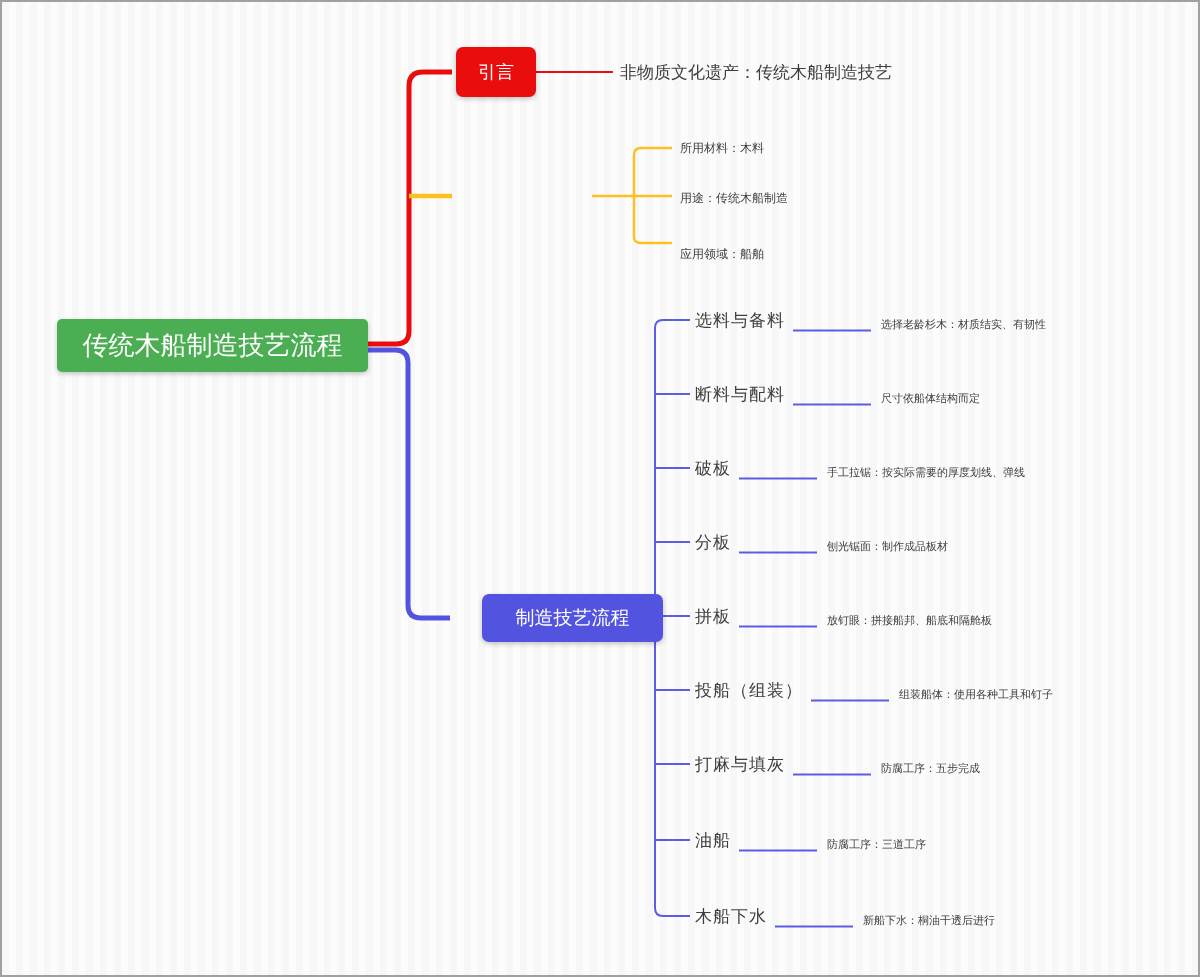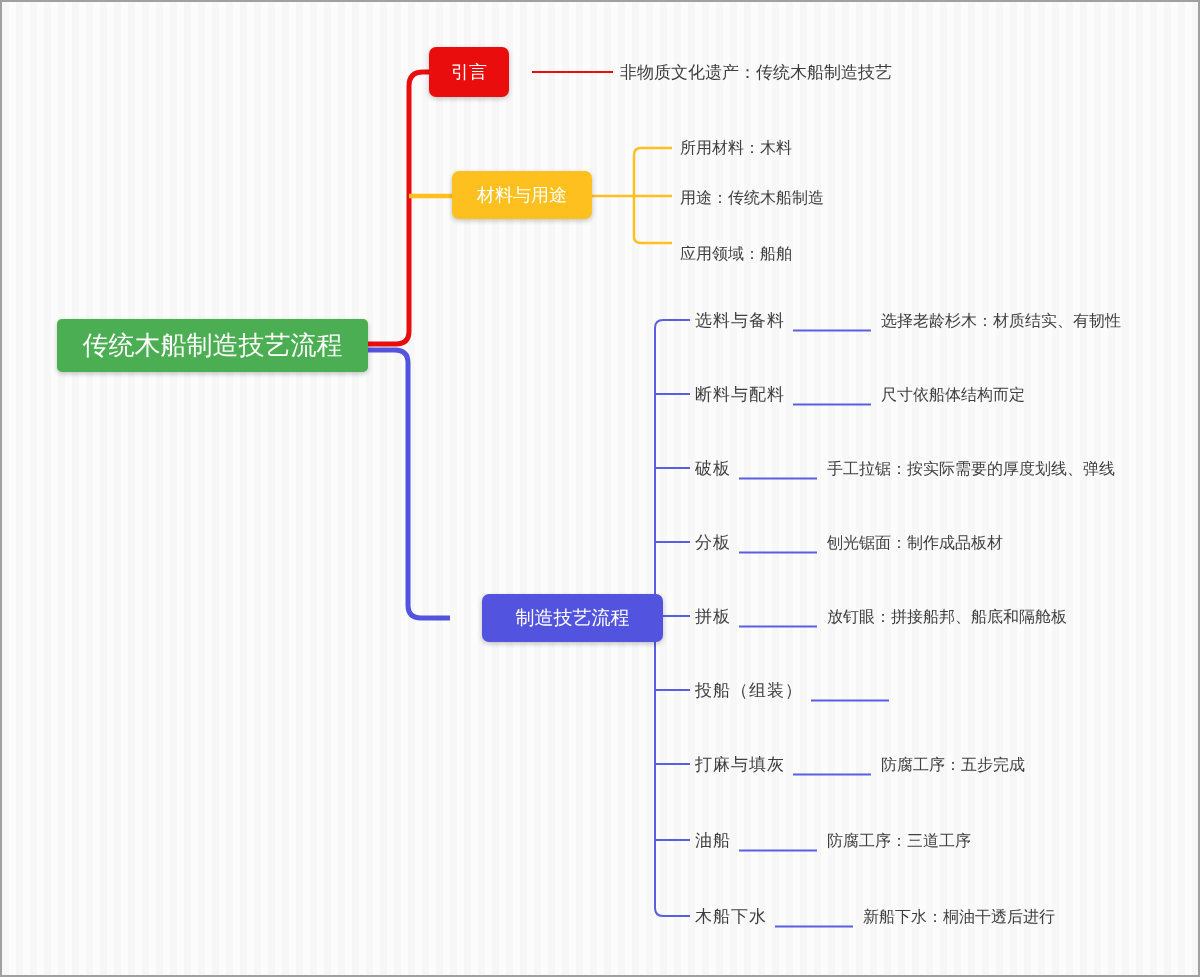--- a/index.html
+++ b/index.html
@@ -19,46 +19,46 @@
     position:absolute;
     display:flex;align-items:center;justify-content:center;
     color:#ffffff;
     border-radius:7px;
     box-shadow:0 2px 5px rgba(0,0,0,0.22);
     cursor:default;
     box-sizing:border-box;
     white-space:nowrap;
   }
   .node-root{left:55px;top:317px;width:311px;height:53px;font-size:26px;background:#4cae52;border-radius:5px;}
-  .node-intro{left:427px;top:45px;width:80px;height:50px;font-size:18px;background:#e90d0d;}
+  .node-intro{left:454px;top:45px;width:80px;height:50px;font-size:18px;background:#e90d0d;}
   .node-materials{left:450px;top:169px;width:140px;height:48px;font-size:18px;background:#fdc01e;}
   .node-process{left:448px;top:592px;width:181px;height:48px;font-size:19px;background:#5254df;margin-left:32px;}
 
   .leaf-text{
     position:absolute;
     transform:translateY(-50%);
     color:#3e3e3e;
     white-space:nowrap;
   }
   .intro-leaf{left:618px;top:70px;font-size:17px;}
-  .mat-leaf{left:678px;font-size:16px;}
+  .mat-leaf{left:678px;font-size:12px;}
 
   .step-row{
     position:absolute;
     left:686px;
     transform:translateY(-50%);
     display:flex;align-items:flex-end;
     white-space:nowrap;
   }
   .step-label{
     color:#3e3e3e;font-size:17px;letter-spacing:1px;
     margin:0 8px 0 7px;
   }
   .step-line{width:78px;height:2px;background:#5a5ee2;flex:0 0 auto;}
-  .step-detail{color:#3e3e3e;font-size:16px;margin-left:10px;}
+  .step-detail{color:#3e3e3e;font-size:11px;margin-left:10px;}
 </style>
 </head>
 <body>
 
 <div class="canvas">
 
   <svg class="wires" width="1200" height="977" viewBox="0 0 1200 977" aria-hidden="true">
 
     <path d="M 366 342 H 394 Q 407 342 407 329 V 84 Q 407 70 421 70 H 450" fill="none" stroke="#e90d0d" stroke-width="5"></path>
 
@@ -74,21 +74,20 @@
     <path d="M 610 616 H 653" fill="none" stroke="#5a5ee2" stroke-width="2"></path>
     <path d="M 688 318 H 661 Q 653 318 653 326 V 906 Q 653 914 661 914 H 688" fill="none" stroke="#5a5ee2" stroke-width="2"></path>
     <path d="M 653 392 H 688 M 653 466 H 688 M 653 540 H 688 M 653 614 H 688 M 653 688 H 688 M 653 762 H 688 M 653 838 H 688" fill="none" stroke="#5a5ee2" stroke-width="2"></path>
   </svg>
 
   <div class="node node-root">传统木船制造技艺流程</div>
 
   <div class="node node-intro">引言</div>
   <div class="leaf-text intro-leaf">非物质文化遗产：传统木船制造技艺</div>
 
-  <div class="node node-materials">材料与用途</div>
   <div class="leaf-text mat-leaf" style="top:146px">所用材料：木料</div>
   <div class="leaf-text mat-leaf" style="top:196px">用途：传统木船制造</div>
   <div class="leaf-text mat-leaf" style="top:252px">应用领域：船舶</div>
 
   <div class="node node-process">制造技艺流程</div>
 
   <div class="step-row" style="top:318px">
     <span class="step-label">选料与备料</span>
     <span class="step-line"></span>
     <span class="step-detail">选择老龄杉木：材质结实、有韧性</span>
@@ -109,20 +108,21 @@
     <span class="step-detail">刨光锯面：制作成品板材</span>
   </div>
   <div class="step-row" style="top:614px">
     <span class="step-label">拼板</span>
     <span class="step-line"></span>
     <span class="step-detail">放钉眼：拼接船邦、船底和隔舱板</span>
   </div>
   <div class="step-row" style="top:688px">
     <span class="step-label">投船（组装）</span>
     <span class="step-line"></span>
+    <span class="step-detail">组装船体：使用各种工具和钉子</span>
   </div>
   <div class="step-row" style="top:762px">
     <span class="step-label">打麻与填灰</span>
     <span class="step-line"></span>
     <span class="step-detail">防腐工序：五步完成</span>
   </div>
   <div class="step-row" style="top:838px">
     <span class="step-label">油船</span>
     <span class="step-line"></span>
     <span class="step-detail">防腐工序：三道工序</span>

